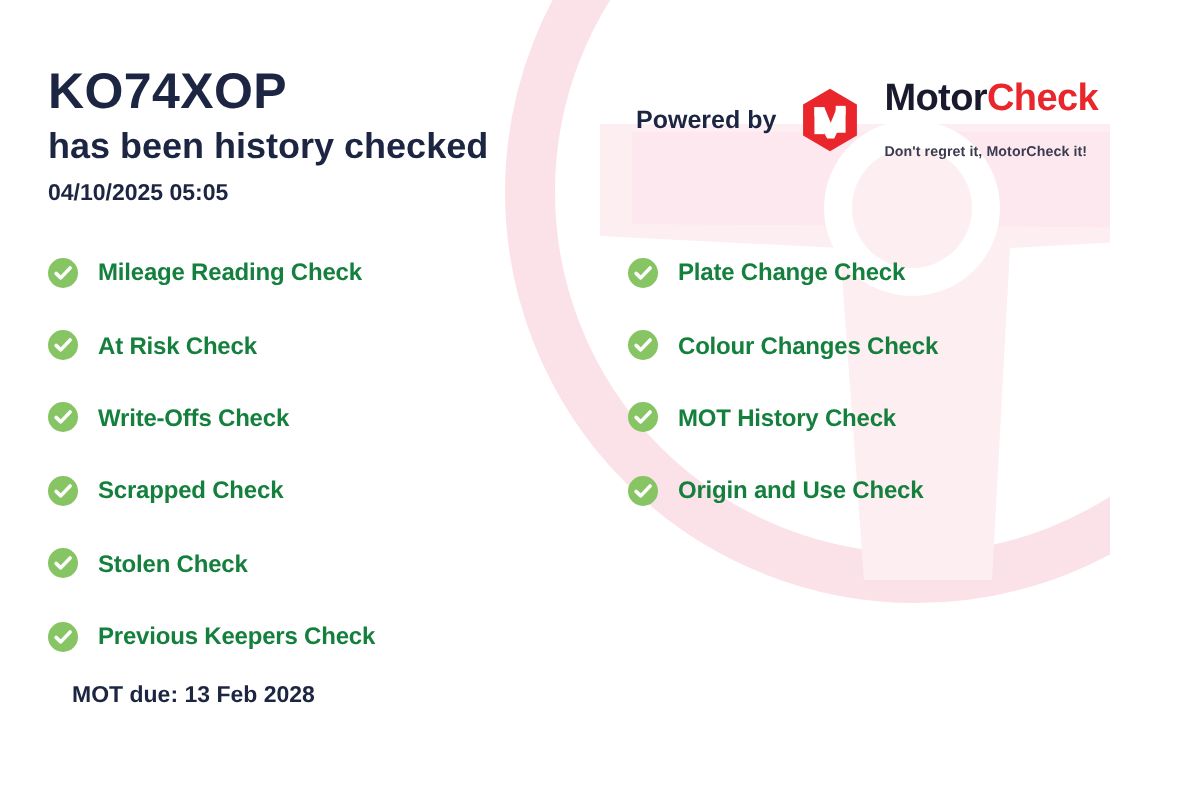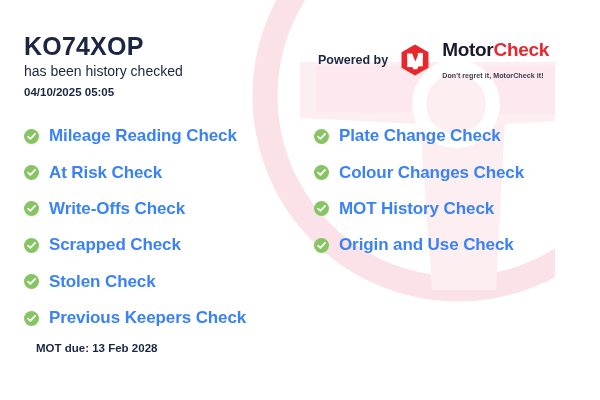--- a/index.html
+++ b/index.html
@@ -40,22 +40,22 @@
   }
   .plate-title {
     font-size: 25px;
     font-weight: bold;
     color: #1c2541;
     letter-spacing: 0.2px;
     line-height: 1.18;
     white-space: nowrap;
   }
   .sub-title {
-    font-size: 14px;
-    font-weight: normal;
+    font-size: 18px;
+    font-weight: bold;
     color: #1c2541;
     line-height: 1.2;
     margin-top: 1px;
     white-space: nowrap;
   }
   .timestamp {
     font-size: 11.5px;
     font-weight: bold;
     color: #1c2541;
     margin-top: 7px;
@@ -127,23 +127,23 @@
     height: 36.4px;
     gap: 10px;
   }
   .check-icon {
     width: 15px;
     height: 15px;
     flex: none;
     display: block;
   }
   .check-label {
-    font-size: 17px;
-    font-weight: bold;
-    color: #3b82f6;
+    font-size: 12px;
+    font-weight: bold;
+    color: #15803d;
     white-space: nowrap;
     letter-spacing: -0.1px;
   }
 
   
   .footer-mot {
     position: absolute;
     left: 24px;
     top: 342px;
     font-size: 11.5px;

